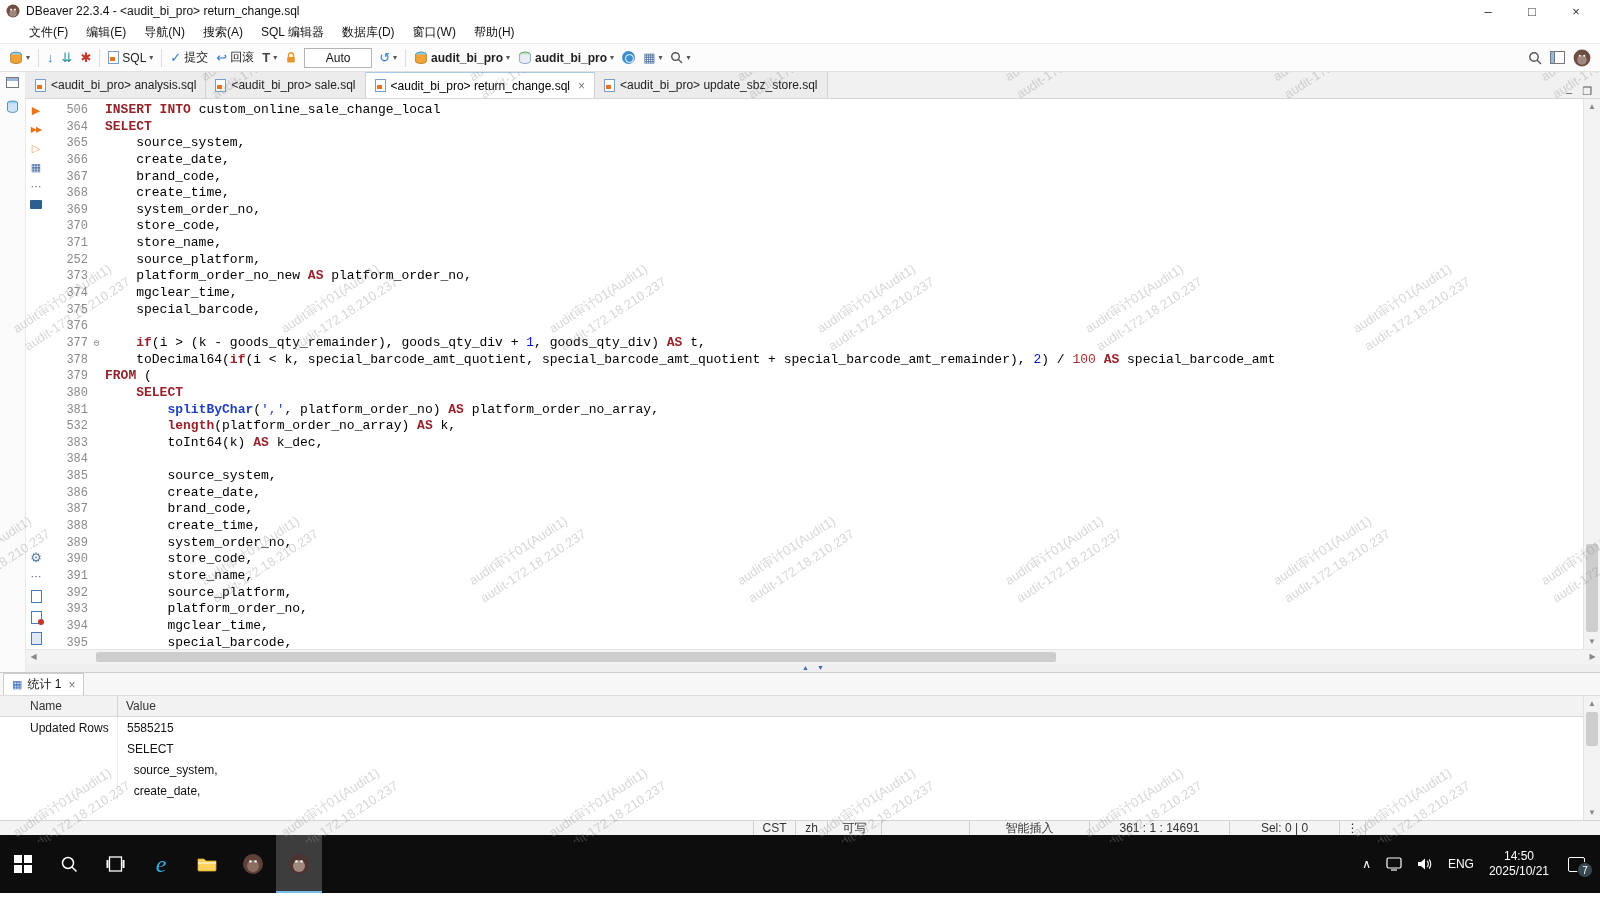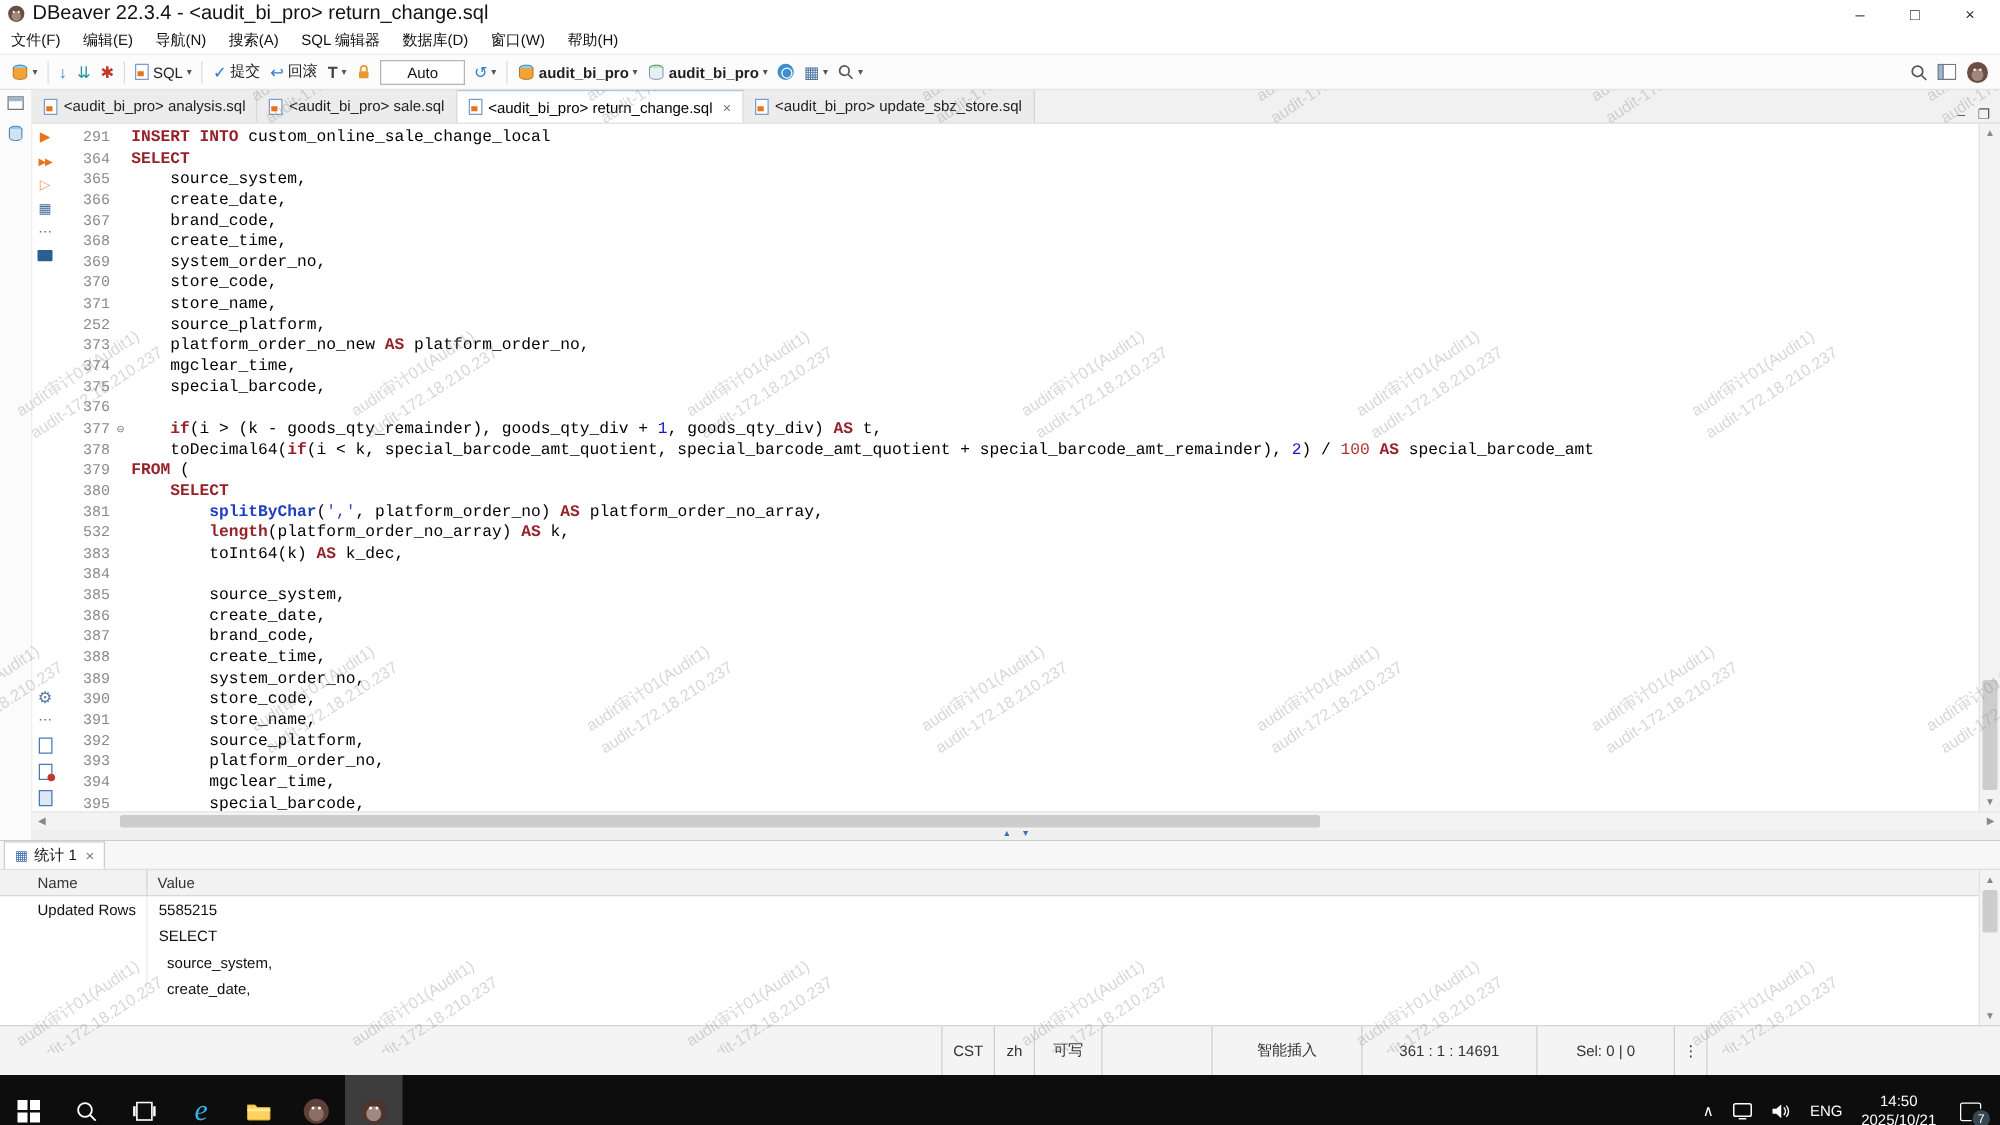--- a/index.html
+++ b/index.html
@@ -2,26 +2,26 @@
 <html><head>
 <meta charset="utf-8">
 <style>
 *{margin:0;padding:0;box-sizing:border-box}
 html,body{width:1600px;height:900px;overflow:hidden}
 body{font-family:"Liberation Sans",sans-serif;font-size:12px;background:#fff;color:#111}
 .app{position:relative;width:1600px;height:900px;background:#fff;display:flex;flex-direction:column}
 
 
 .titlebar{height:22px;display:flex;align-items:center;padding:0 2px 0 6px;background:#fff;flex:none}
-.title-text{margin-left:6px;font-size:16px;color:#111;white-space:nowrap}
+.title-text{margin-left:6px;font-size:12px;color:#111;white-space:nowrap}
 .win-controls{margin-left:auto;display:flex;height:100%}
 .wbtn{width:44px;display:flex;align-items:center;justify-content:center;font-size:13px;color:#333}
 
 
-.menubar{height:21px;display:flex;align-items:center;padding-left:0;background:#fff;flex:none}
+.menubar{height:21px;display:flex;align-items:center;padding-left:20px;background:#fff;flex:none}
 .menu-item{padding:2px 9px;color:#111;white-space:nowrap}
 
 
 .toolbar{height:29px;display:flex;align-items:center;background:#fcfcfc;border-top:1px solid #eee;border-bottom:1px solid #e2e2e2;padding:0 5px;flex:none}
 .tbtn{display:inline-flex;align-items:center;gap:3px;padding:2px 4px;border-radius:2px;white-space:nowrap}
 .tsep{width:1px;height:18px;background:#ddd;margin:0 4px;flex:none}
 .dd{font-size:8px;color:#555}
 .tlabel{font-size:12px;color:#222}
 .gi{font-size:13px;line-height:13px}
 .gi.blue{color:#2e7dd1}.gi.teal{color:#27969b}.gi.red{color:#c0392b}.gi.dark{color:#444;font-weight:bold}
@@ -87,21 +87,21 @@
 .table-header{height:21px;background:#f2f2f2;border-bottom:1px solid #d8d8d8;display:flex;font-size:12px;color:#333;flex:none}
 .th-name{width:118px;padding-left:30px;border-right:1px solid #d4d4d4;display:flex;align-items:center}
 .th-value{flex:1;padding-left:8px;display:flex;align-items:center}
 .table-body{flex:1;overflow:hidden}
 .trow{height:21px;display:flex;font-size:12px;color:#111}
 .tc-name{width:118px;padding-left:30px;border-right:1px solid #ececec;display:flex;align-items:center;white-space:pre}
 .tc-value{flex:1;padding-left:9px;display:flex;align-items:center;white-space:pre}
 .panel-vscroll{position:absolute;right:0;top:23px;bottom:0;width:17px;background:#f3f3f3;border-left:1px solid #e2e2e2}
 
 
-.statusbar{height:40px;background:#f4f4f4;border-top:1px solid #d4d4d4;display:flex;align-items:stretch;font-size:12px;color:#333;flex:none}
+.statusbar{height:15px;background:#f4f4f4;border-top:1px solid #d4d4d4;display:flex;align-items:stretch;font-size:12px;color:#333;flex:none}
 .sb-fill{flex:1}
 .sb-cell{display:flex;align-items:center;justify-content:center;border-left:1px solid #cfcfcf;padding:0 4px;white-space:nowrap}
 .w40{width:42px}.w30{width:32px}.w52{width:54px}.w88{width:88px}.w118{width:120px}.w138{width:140px}.w108{width:110px}.w26{width:26px}.w235{width:235px;border-left:1px solid #cfcfcf}
 
 
 .taskbar{height:58px;background:#0d0d0d;display:flex;align-items:stretch;color:#fff;flex:none}
 .tk-item{width:46px;display:flex;align-items:center;justify-content:center}
 .tk-item.active{background:#3d3d3d;box-shadow:inset 0 -2px 0 #76b9ed}
 .winlogo{display:grid;grid-template-columns:8px 8px;grid-template-rows:8px 8px;gap:2px}
 .winlogo i{background:#fff}
@@ -297,21 +297,21 @@
           <span class="console-box"></span>
           <span class="rail-gap"></span>
           <span class="ricon" style="font-size:13px;color:#5a7aa0">⚙</span>
           <span class="ricon">⋯</span>
           <span class="mini-doc"></span>
           <span class="mini-doc red"></span>
           <span class="mini-doc dark"></span>
         </div>
 
         <div class="code-scroll">
-            <div class="code-line"><span class="line-no">291</span><span class="fold"> </span><span class="sg-kw">INSERT INTO</span><span class="sg-p"> custom_online_sale_change_local</span></div>
+            <div class="code-line"><span class="line-no">506</span><span class="fold"> </span><span class="sg-kw">INSERT INTO</span><span class="sg-p"> custom_online_sale_change_local</span></div>
             <div class="code-line"><span class="line-no">364</span><span class="fold"> </span><span class="sg-kw">SELECT</span></div>
             <div class="code-line"><span class="line-no">365</span><span class="fold"> </span><span class="sg-p">    source_system,</span></div>
             <div class="code-line"><span class="line-no">366</span><span class="fold"> </span><span class="sg-p">    create_date,</span></div>
             <div class="code-line"><span class="line-no">367</span><span class="fold"> </span><span class="sg-p">    brand_code,</span></div>
             <div class="code-line"><span class="line-no">368</span><span class="fold"> </span><span class="sg-p">    create_time,</span></div>
             <div class="code-line"><span class="line-no">369</span><span class="fold"> </span><span class="sg-p">    system_order_no,</span></div>
             <div class="code-line"><span class="line-no">370</span><span class="fold"> </span><span class="sg-p">    store_code,</span></div>
             <div class="code-line"><span class="line-no">371</span><span class="fold"> </span><span class="sg-p">    store_name,</span></div>
             <div class="code-line"><span class="line-no">252</span><span class="fold"> </span><span class="sg-p">    source_platform,</span></div>
             <div class="code-line"><span class="line-no">373</span><span class="fold"> </span><span class="sg-p">    platform_order_no_new </span><span class="sg-kw">AS</span><span class="sg-p"> platform_order_no,</span></div>

